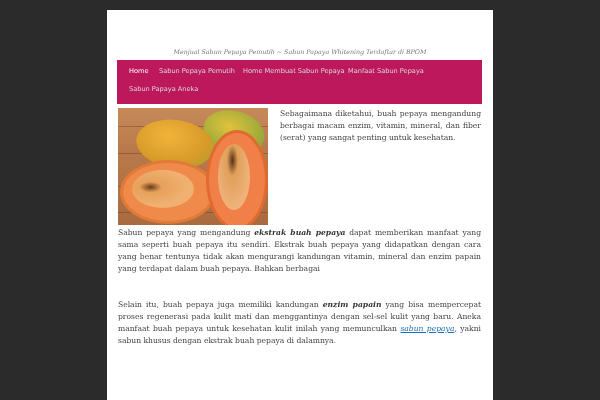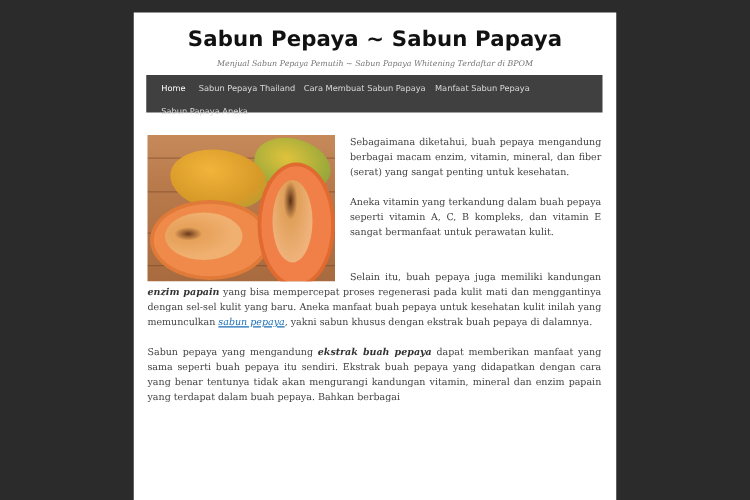--- a/index.html
+++ b/index.html
@@ -22,22 +22,22 @@
     letter-spacing: 0.1px;
   }
   .site-desc {
     position: absolute; left: 0; top: 38px; width: 386px;
     text-align: center;
     font-family: "DejaVu Serif", serif;
     font-style: italic; font-size: 6.3px; color: #777777;
   }
   .nav {
     position: absolute; left: 10px; top: 50px;
-    width: 365px; height: 30px;
-    background: #404040;
+    width: 365px; height: 44px;
+    background: #be185d;
   }
   .nav-item {
     position: absolute;
     font-family: "DejaVu Sans", sans-serif;
     font-size: 6.6px; color: #d8d8d8;
     white-space: nowrap; cursor: pointer;
   }
   .nav-item.active { color: #ffffff; }
   .content {
     position: absolute; left: 11px; top: 98px; width: 363px;
@@ -53,27 +53,26 @@
   }
   .plank { position: absolute; left: 0; width: 150px; height: 1px; background: rgba(90,50,25,0.35); }
   .papaya { position: absolute; border-radius: 50%; }
   em.bold-it { font-weight: bold; font-style: italic; color: #333; }
   a.link { color: #1b6fb5; font-style: italic; text-decoration: underline; }
 </style>
 </head>
 <body>
 
 <div class="page">
-  <div class="site-title">Sabun Pepaya ~ Sabun Papaya</div>
   <div class="site-desc">Menjual Sabun Pepaya Pemutih ~ Sabun Papaya Whitening Terdaftar di BPOM</div>
 
   <div class="nav">
     <span class="nav-item active" style="left:12px; top:7px;">Home</span>
-    <span class="nav-item" style="left:42px; top:7px;">Sabun Pepaya Thailand</span>
-    <span class="nav-item" style="left:126px; top:7px;">Cara Membuat Sabun Papaya</span>
+    <span class="nav-item" style="left:42px; top:7px;">Sabun Pepaya Pemutih</span>
+    <span class="nav-item" style="left:126px; top:7px;">Home Membuat Sabun Pepaya</span>
     <span class="nav-item" style="left:231px; top:7px;text-align:center;">Manfaat Sabun Pepaya</span>
     <span class="nav-item" style="left:12px; top:25px;">Sabun Papaya Aneka</span>
   </div>
 
   <div class="content">
 
     <div class="float-img">
       <div class="plank" style="top:18px;"></div>
       <div class="plank" style="top:45px;"></div>
       <div class="plank" style="top:78px;"></div>
@@ -84,22 +83,21 @@
       <div class="papaya" style="left:18px; top:12px; width:78px; height:48px; background: radial-gradient(ellipse at 40% 35%, #f2b43a, #d79a28 60%, #9aa23a 100%); transform: rotate(8deg);"></div>
 
       <div class="papaya" style="left:2px; top:52px; width:90px; height:58px; background:#f08a4a; border:3px solid #e07a38;"></div>
       <div class="papaya" style="left:14px; top:62px; width:62px; height:38px; background: radial-gradient(ellipse at 30% 45%, #6b3a1a 0%, #e6a15a 18%, #f0b070 60%);"></div>
 
       <div class="papaya" style="left:88px; top:22px; width:56px; height:94px; background:#f08048; border:3px solid #e06a30;"></div>
       <div class="papaya" style="left:100px; top:36px; width:32px; height:66px; background: radial-gradient(ellipse at 45% 25%, #5a2f15 0%, #e0a05a 22%, #efb27a 70%);"></div>
     </div>
 
     <p style="margin-top:0;padding-left:45px;">Sebagaimana diketahui, buah pepaya mengandung berbagai macam enzim, vitamin, mineral, dan fiber (serat) yang sangat penting untuk kesehatan.</p>
-    <p>Aneka vitamin yang terkandung dalam buah pepaya seperti vitamin A, C, B kompleks, dan vitamin E sangat bermanfaat untuk perawatan kulit.</p>
+    <p style="clear:both;">
+      <span>Sabun pepaya yang mengandung </span><em class="bold-it">ekstrak buah pepaya</em><span> dapat memberikan manfaat yang sama seperti buah pepaya itu sendiri. Ekstrak buah pepaya yang didapatkan dengan cara yang benar tentunya tidak akan mengurangi kandungan vitamin, mineral dan enzim papain yang terdapat dalam buah pepaya. Bahkan berbagai</span>
+    </p>
     <p style="clear:none;">
       <span style="display:inline-block; width:0;"></span><br>
       <span>Selain itu, buah pepaya juga memiliki kandungan </span><em class="bold-it">enzim papain</em><span> yang bisa mempercepat proses regenerasi pada kulit mati dan menggantinya dengan sel-sel kulit yang baru. Aneka manfaat buah pepaya untuk kesehatan kulit inilah yang memunculkan </span><a class="link">sabun pepaya</a><span>, yakni sabun khusus dengan ekstrak buah pepaya di dalamnya.</span>
-    </p>
-    <p style="clear:both;">
-      <span>Sabun pepaya yang mengandung </span><em class="bold-it">ekstrak buah pepaya</em><span> dapat memberikan manfaat yang sama seperti buah pepaya itu sendiri. Ekstrak buah pepaya yang didapatkan dengan cara yang benar tentunya tidak akan mengurangi kandungan vitamin, mineral dan enzim papain yang terdapat dalam buah pepaya. Bahkan berbagai</span>
     </p>
   </div>
 </div>
 
 </body></html>

